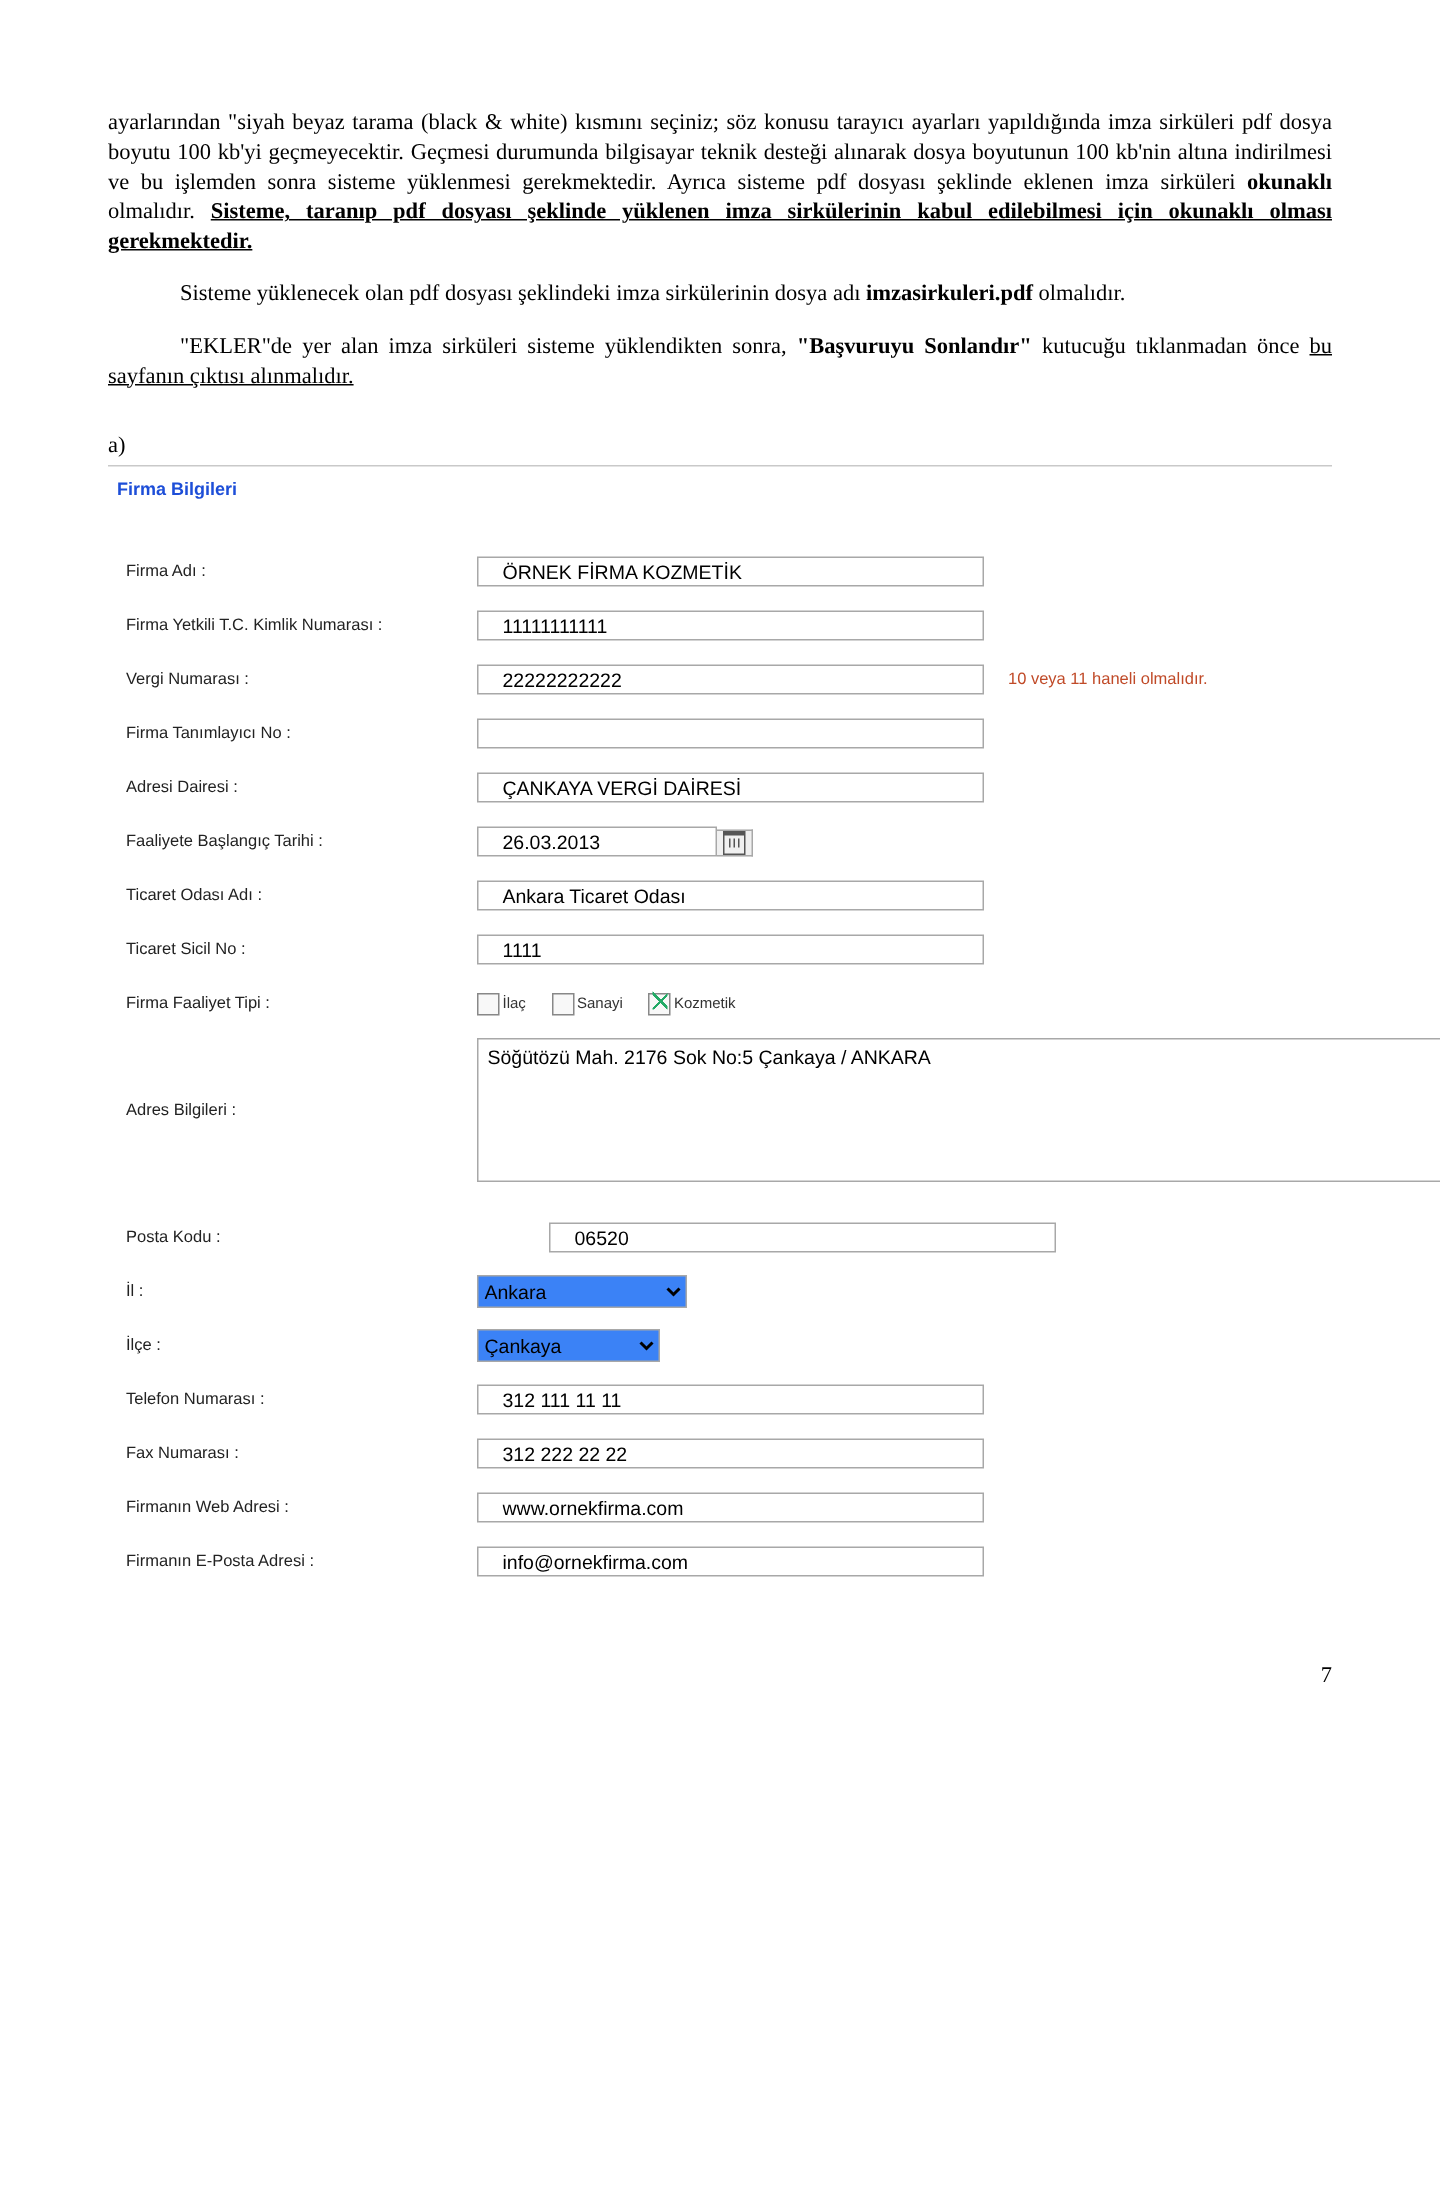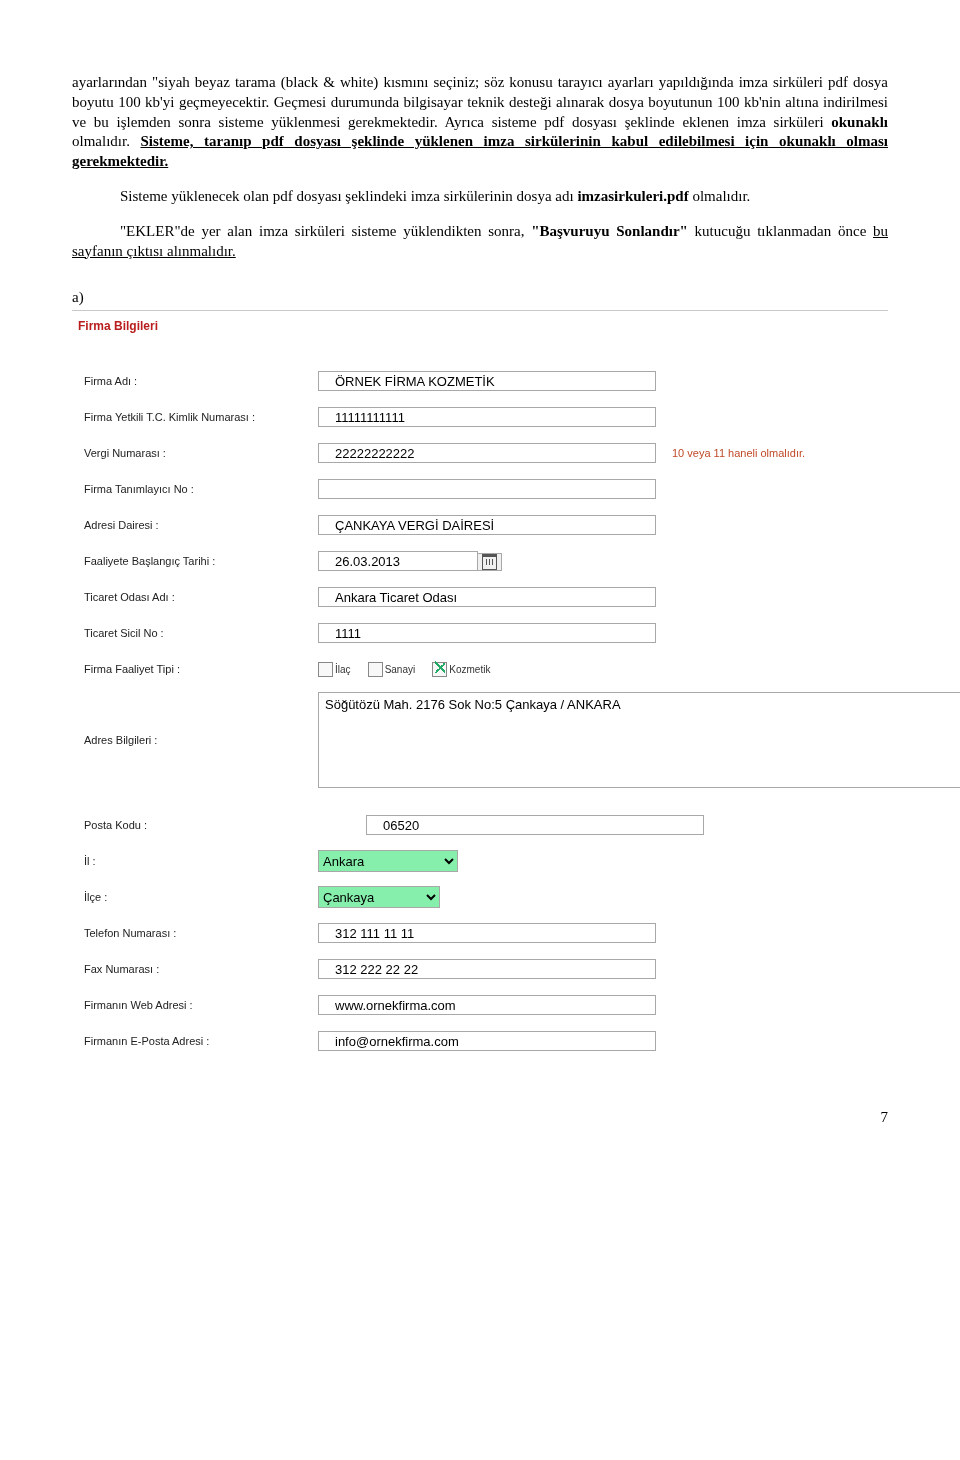--- a/index.html
+++ b/index.html
@@ -16,21 +16,21 @@
   .indent { text-indent: 48px; }
   .u { text-decoration: underline; }
   .b { font-weight: bold; }
   .a-label { margin-top: 28px; margin-bottom: 4px; }
   .form-wrap {
     border-top: 1px solid #c9c9c9;
     font-family: Verdana, Arial, sans-serif;
     font-size: 11px;
   }
   .panel-title {
-    color: #b91c1c;
+    color: #1d4ed8;
     font-weight: bold;
     font-size: 12px;
     padding: 8px 6px 30px 6px;
   }
   .row {
     display: flex;
     align-items: center;
     padding: 5px 4px 5px 12px;
     min-height: 26px;
   }
@@ -127,21 +127,21 @@
     border-left: 4px solid transparent;
     border-right: 4px solid transparent;
   }
   .tri.up { border-bottom: 5px solid #777; }
   .tri.down { border-top: 5px solid #777; }
   select {
     font-family: Arial, sans-serif;
     font-size: 13px;
     height: 22px;
     border: 1px solid #a8a8a8;
-    background: #86efac;
+    background: #3b82f6;
   }
   .sel-il { width: 140px; }
   .sel-ilce { width: 122px; }
   .gap-above { margin-top: 14px; gap: 48px; }
   .page-num {
     text-align: right;
     font-family: "Times New Roman", serif;
     font-size: 15px;
     margin-top: 50px;
   }

